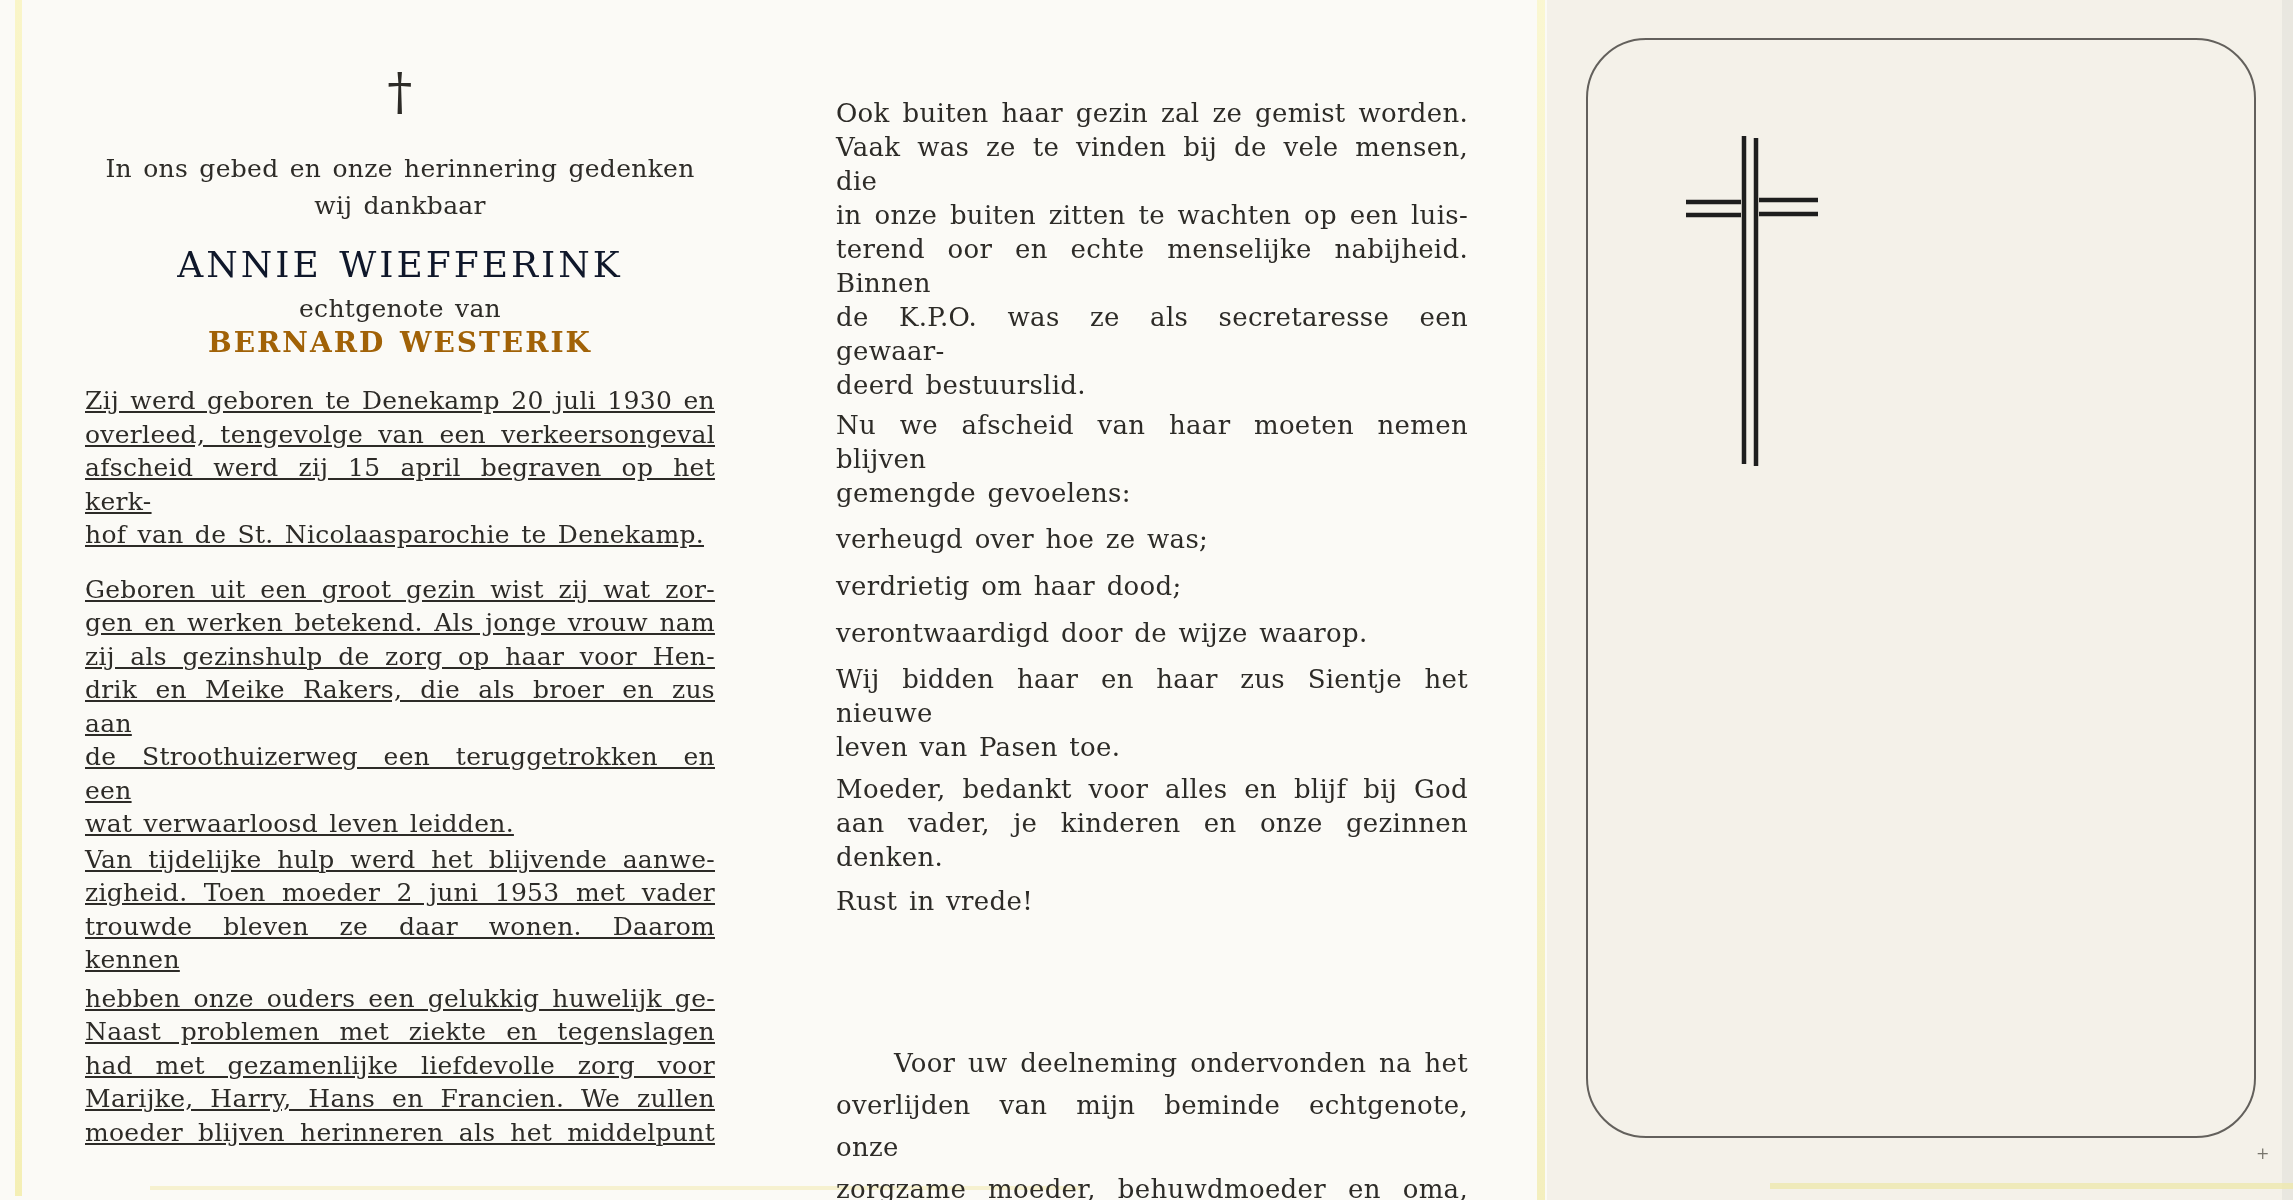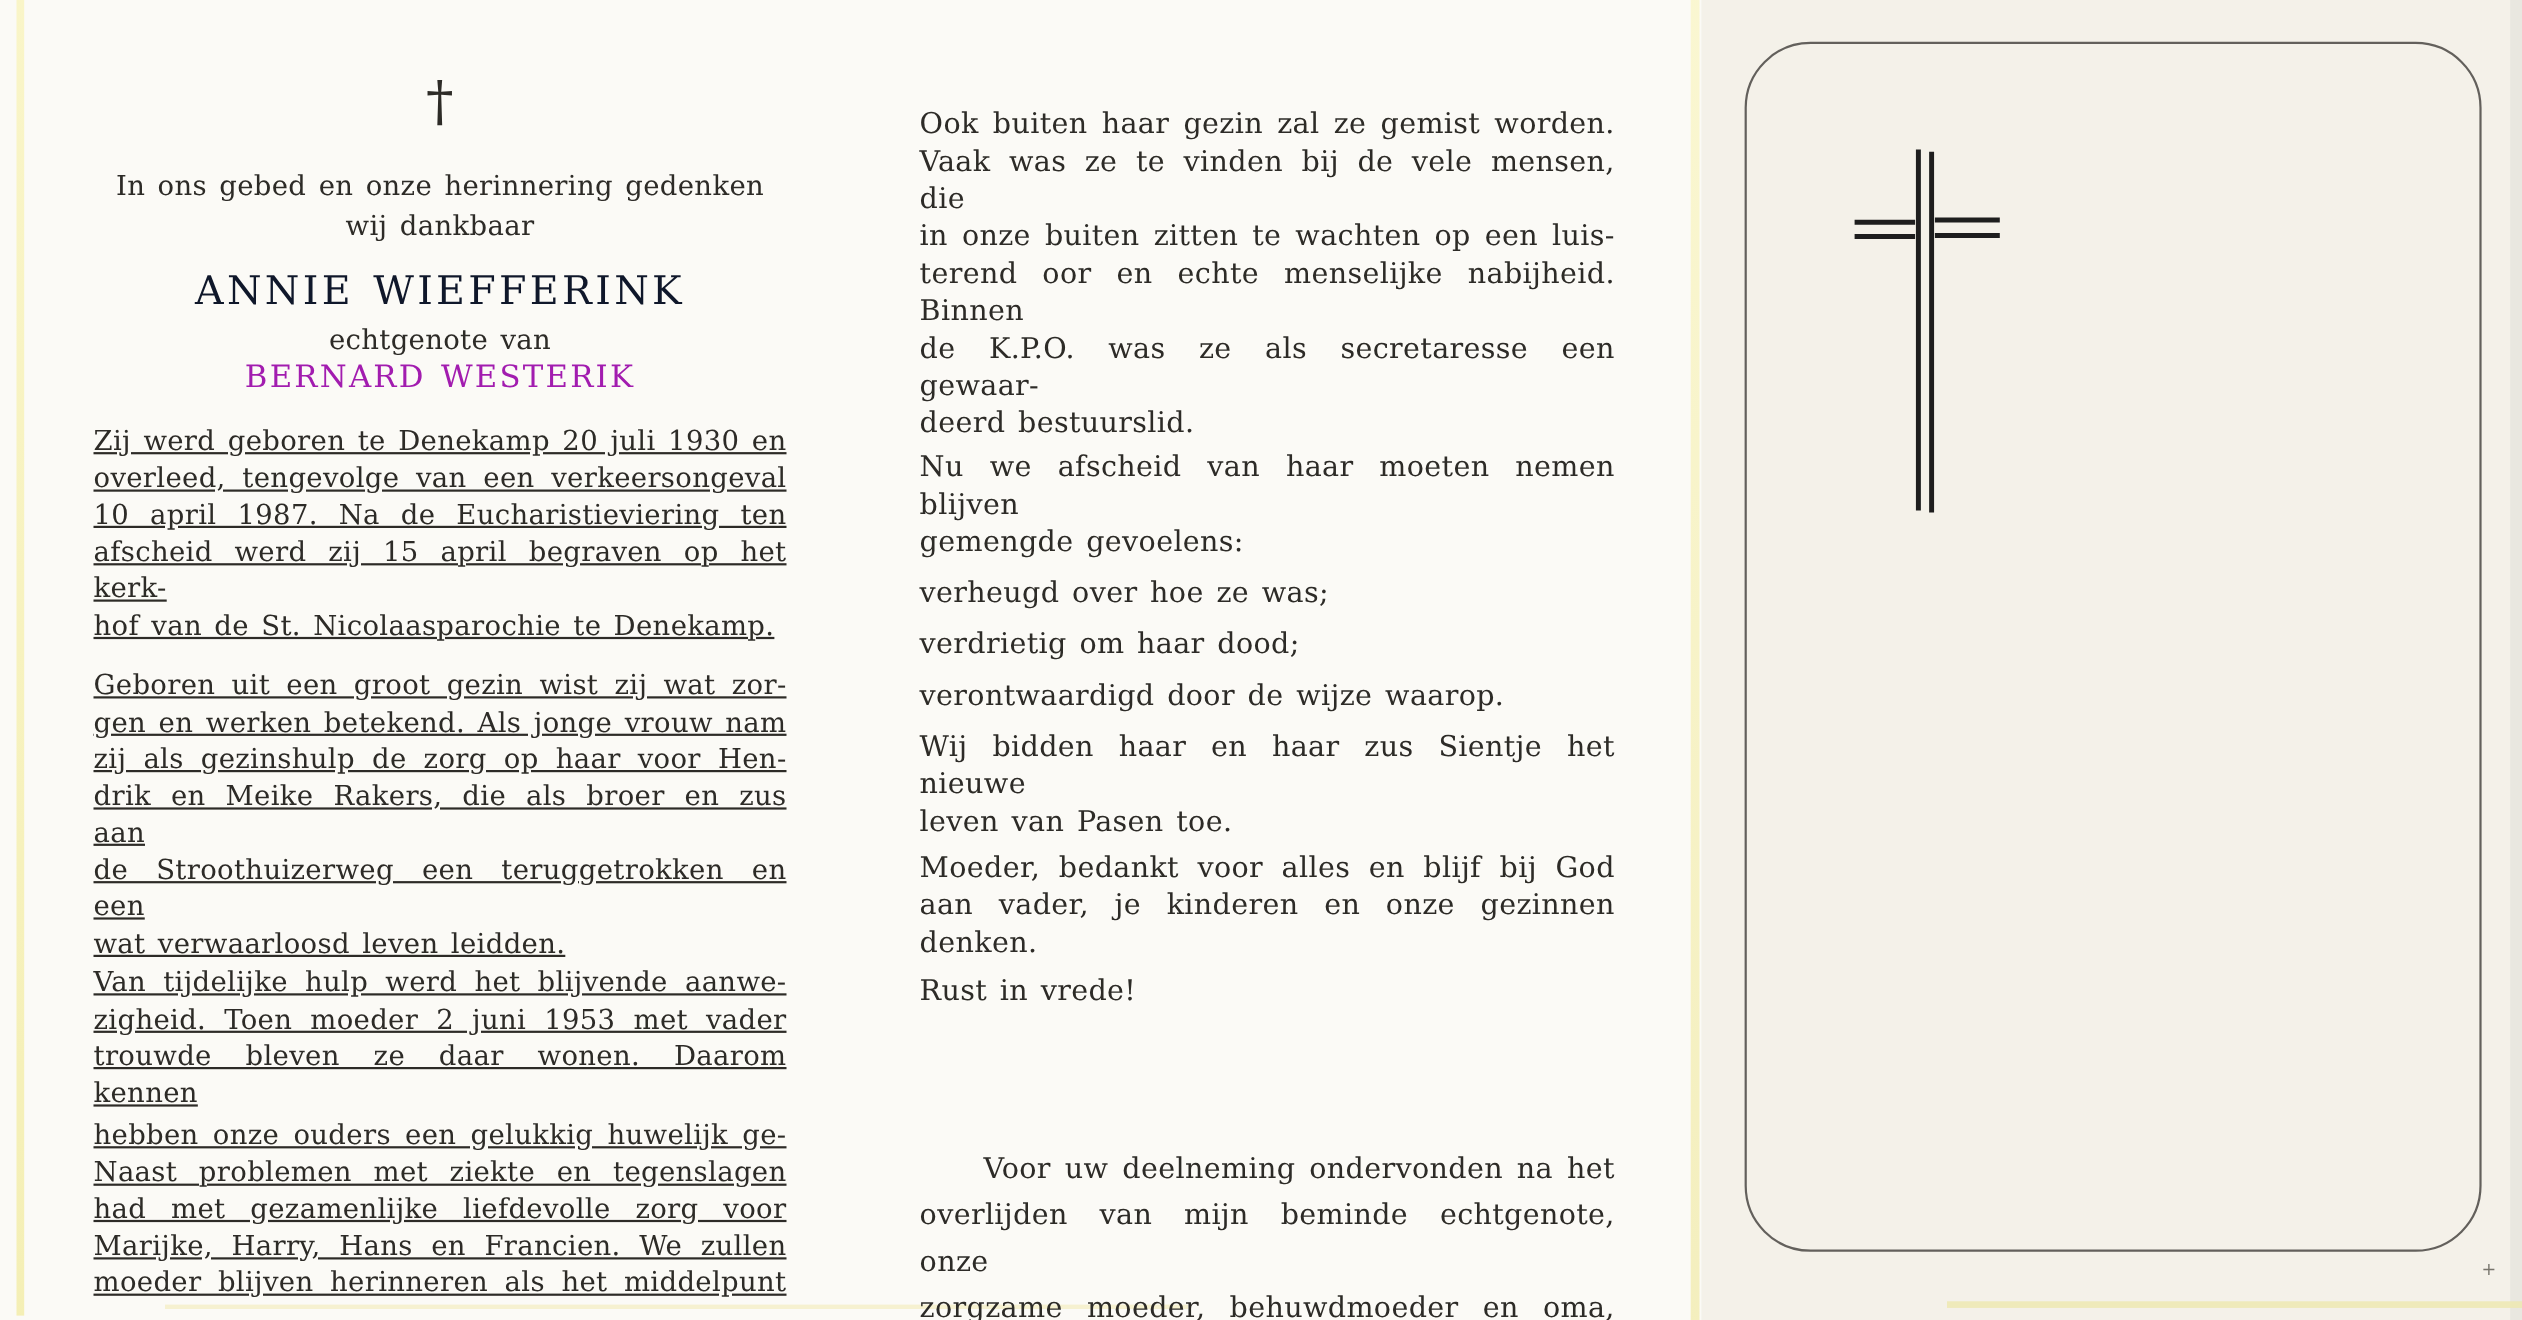--- a/index.html
+++ b/index.html
@@ -20,21 +20,21 @@
   .edge-yellow-bottom-right{left:1770px;top:1183px;width:523px;height:6px;background:#eee8ae;opacity:.8;}
   .speck-plus{position:absolute;left:2256px;top:1144px;font-size:16px;color:#77756c;}
 
   
   .col-left{position:absolute;left:85px;top:0;width:630px;font-size:25px;line-height:33.5px;letter-spacing:.3px;word-spacing:3px;}
   .dagger{padding-top:64px;height:56px;line-height:56px;font-size:50px;text-align:center;}
   .intro-1{margin-top:32px;text-align:center;line-height:33px;}
   .intro-2{margin-top:4px;text-align:center;line-height:33px;}
   .deceased{margin-top:20px;text-align:center;font-size:36px;line-height:46px;letter-spacing:3px;color:#0f172a;}
   .relation{margin-top:6px;text-align:center;line-height:30px;}
-  .spouse{margin-top:2px;text-align:center;font-size:28px;line-height:34px;letter-spacing:2px;color:#a21caf;}
+  .spouse{margin-top:2px;text-align:center;font-size:28px;line-height:34px;letter-spacing:2px;color:#a16207;font-weight:bold;}
   .par{margin-top:5px;text-decoration:underline;}
   .p1{margin-top:24px;}
   .p2{margin-top:21px;}
   .p3{margin-top:2px;}
 
   
   .tline{text-align:justify;text-align-last:justify;}
   .tline.last{text-align-last:left;}
 
   
@@ -72,21 +72,20 @@
 <div class="col-left">
   <div class="dagger">†</div>
   <div class="intro-1">In ons gebed en onze herinnering gedenken</div>
   <div class="intro-2">wij dankbaar</div>
   <div class="deceased">ANNIE WIEFFERINK</div>
   <div class="relation">echtgenote van</div>
   <div class="spouse">BERNARD WESTERIK</div>
   <div class="par p1">
       <div class="tline">Zij werd geboren te Denekamp 20 juli 1930 en</div>
       <div class="tline">overleed, tengevolge van een verkeersongeval</div>
-      <div class="tline">10 april 1987. Na de Eucharistieviering ten</div>
       <div class="tline">afscheid werd zij 15 april begraven op het kerk-</div>
       <div class="tline last">hof van de St. Nicolaasparochie te Denekamp.</div>
     </div>
   <div class="par p2">
       <div class="tline">Geboren uit een groot gezin wist zij wat zor-</div>
       <div class="tline">gen en werken betekend. Als jonge vrouw nam</div>
       <div class="tline">zij als gezinshulp de zorg op haar voor Hen-</div>
       <div class="tline">drik en Meike Rakers, die als broer en zus aan</div>
       <div class="tline">de Stroothuizerweg een teruggetrokken en een</div>
       <div class="tline last">wat verwaarloosd leven leidden.</div>

